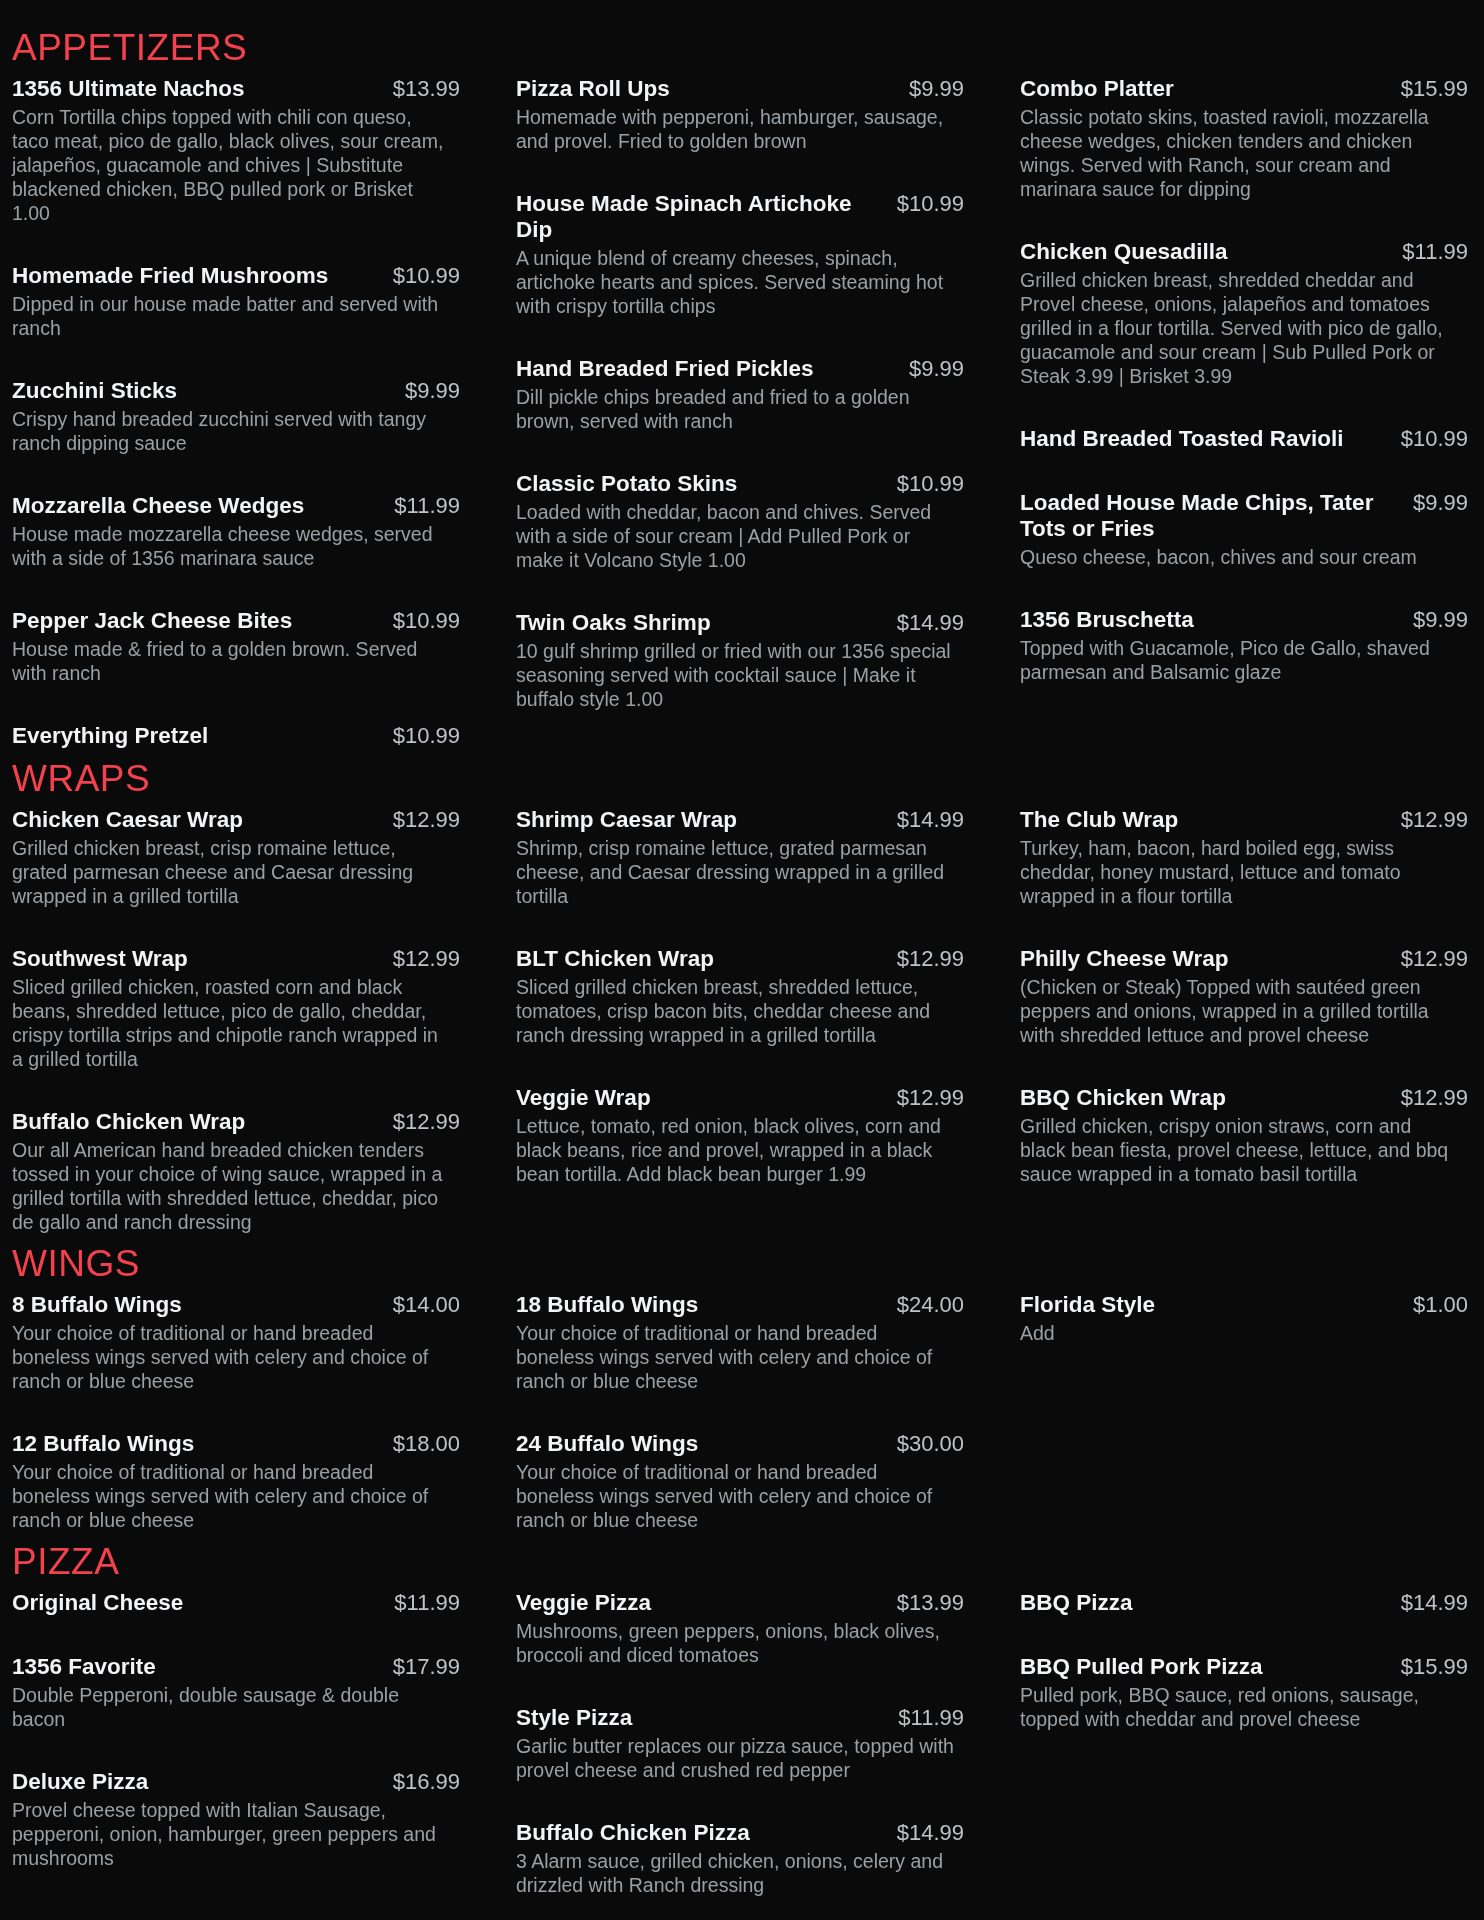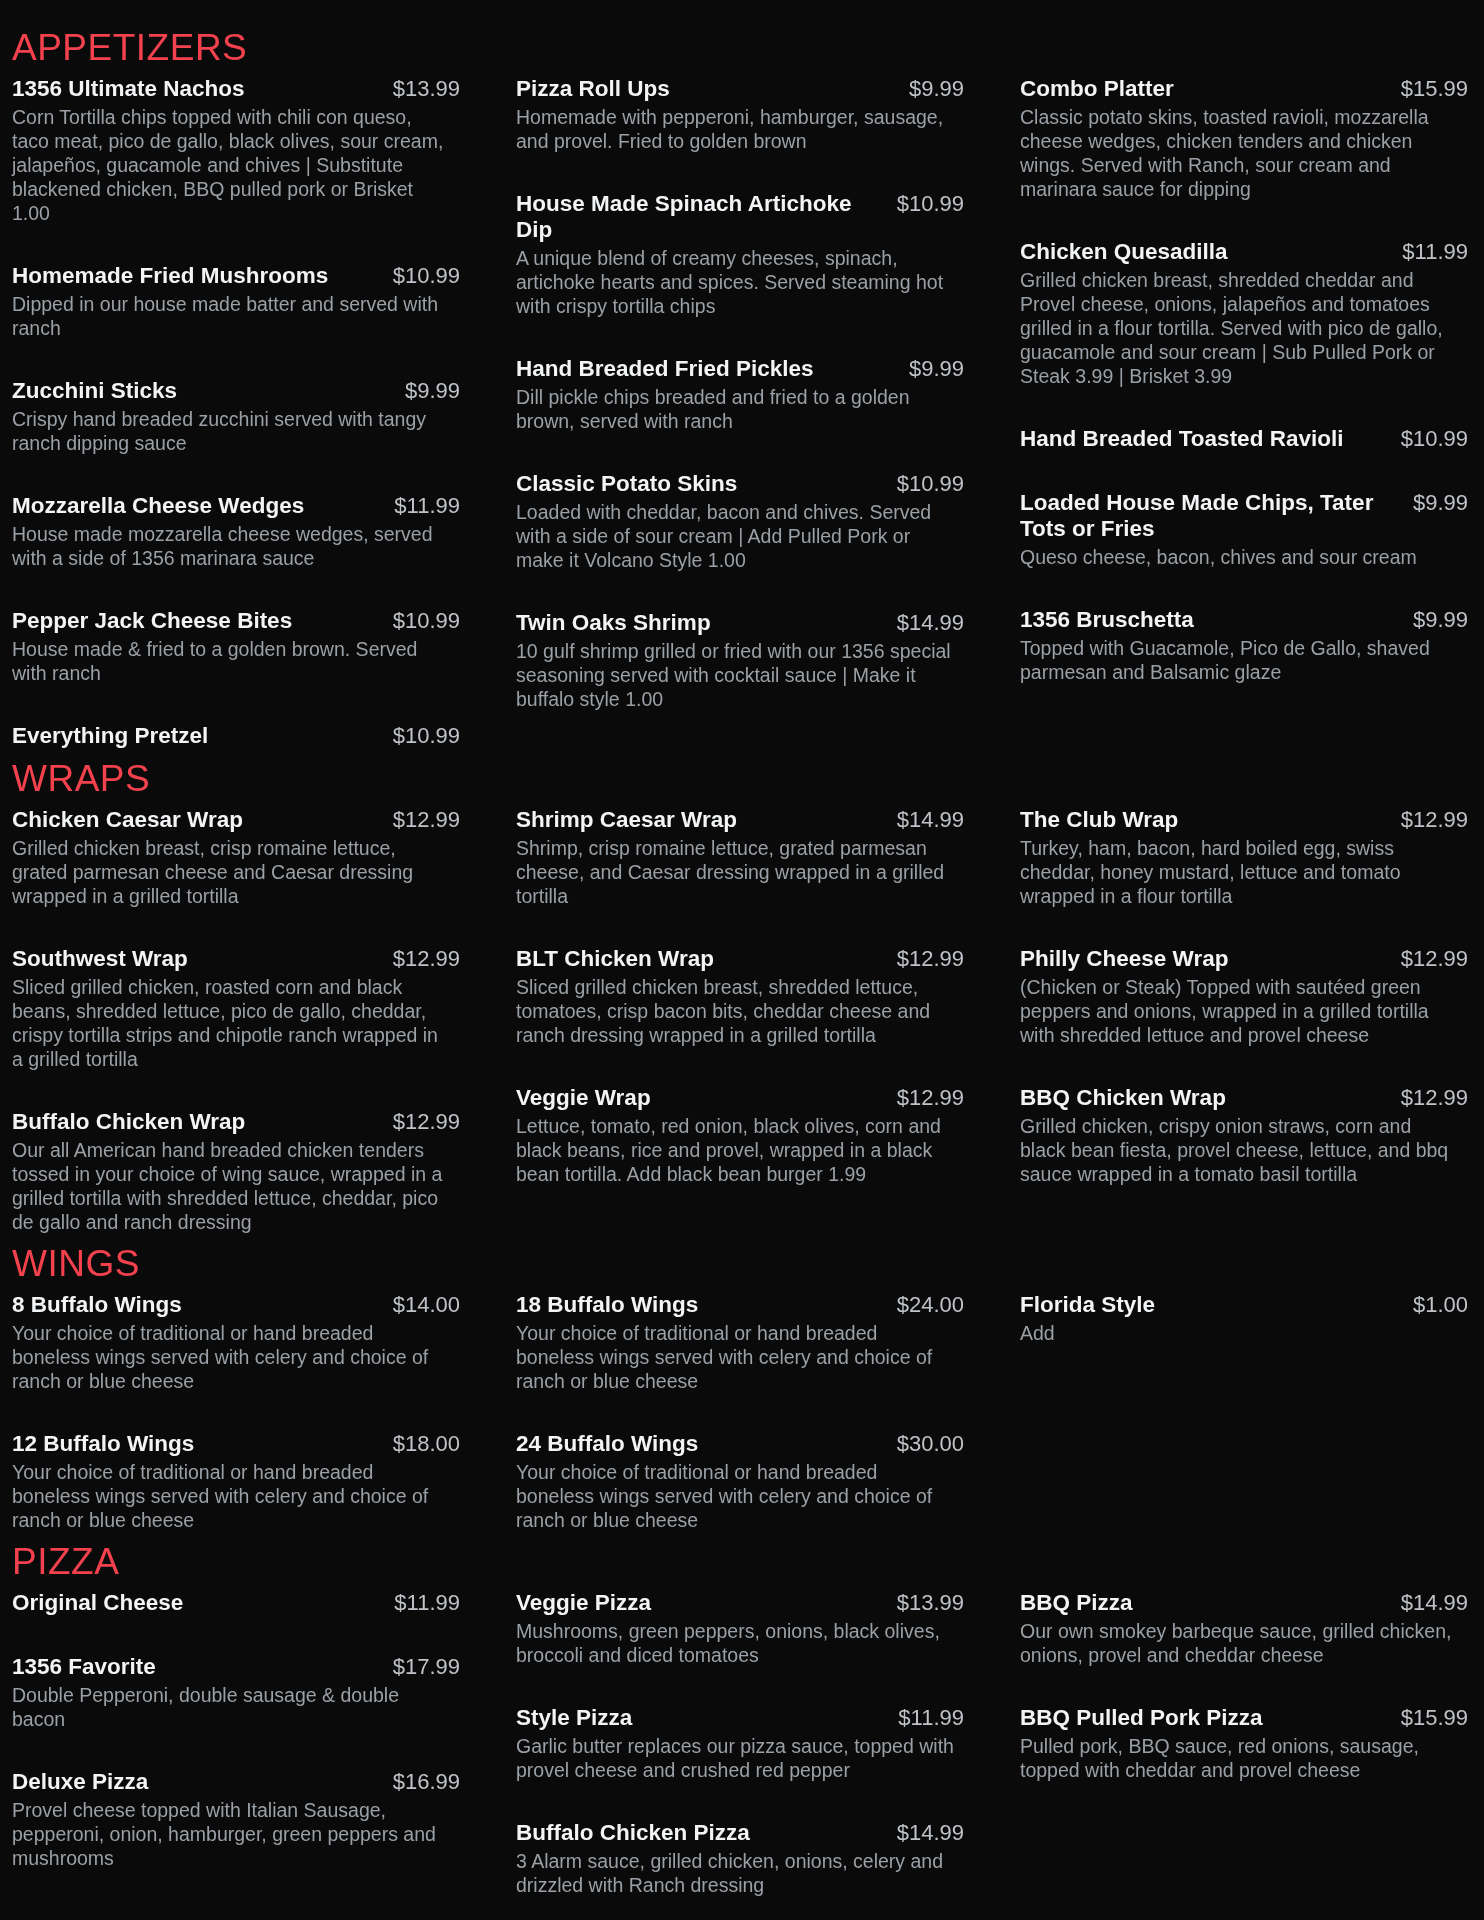--- a/index.html
+++ b/index.html
@@ -395,21 +395,20 @@
     </div>
     <p class="item-desc">3 Alarm sauce, grilled chicken, onions, celery and drizzled with Ranch dressing</p>
   </article>
 </div>
         <div class="col">
   <article class="menu-item">
     <div class="item-head">
       <h3 class="item-name">BBQ Pizza</h3>
       <span class="item-price">$14.99</span>
     </div>
-    <p class="item-desc">Our own smokey barbeque sauce, grilled chicken, onions, provel and cheddar cheese</p>
   </article>
 
   <article class="menu-item">
     <div class="item-head">
       <h3 class="item-name">BBQ Pulled Pork Pizza</h3>
       <span class="item-price">$15.99</span>
     </div>
     <p class="item-desc">Pulled pork, BBQ sauce, red onions, sausage, topped with cheddar and provel cheese</p>
   </article>
 </div>

